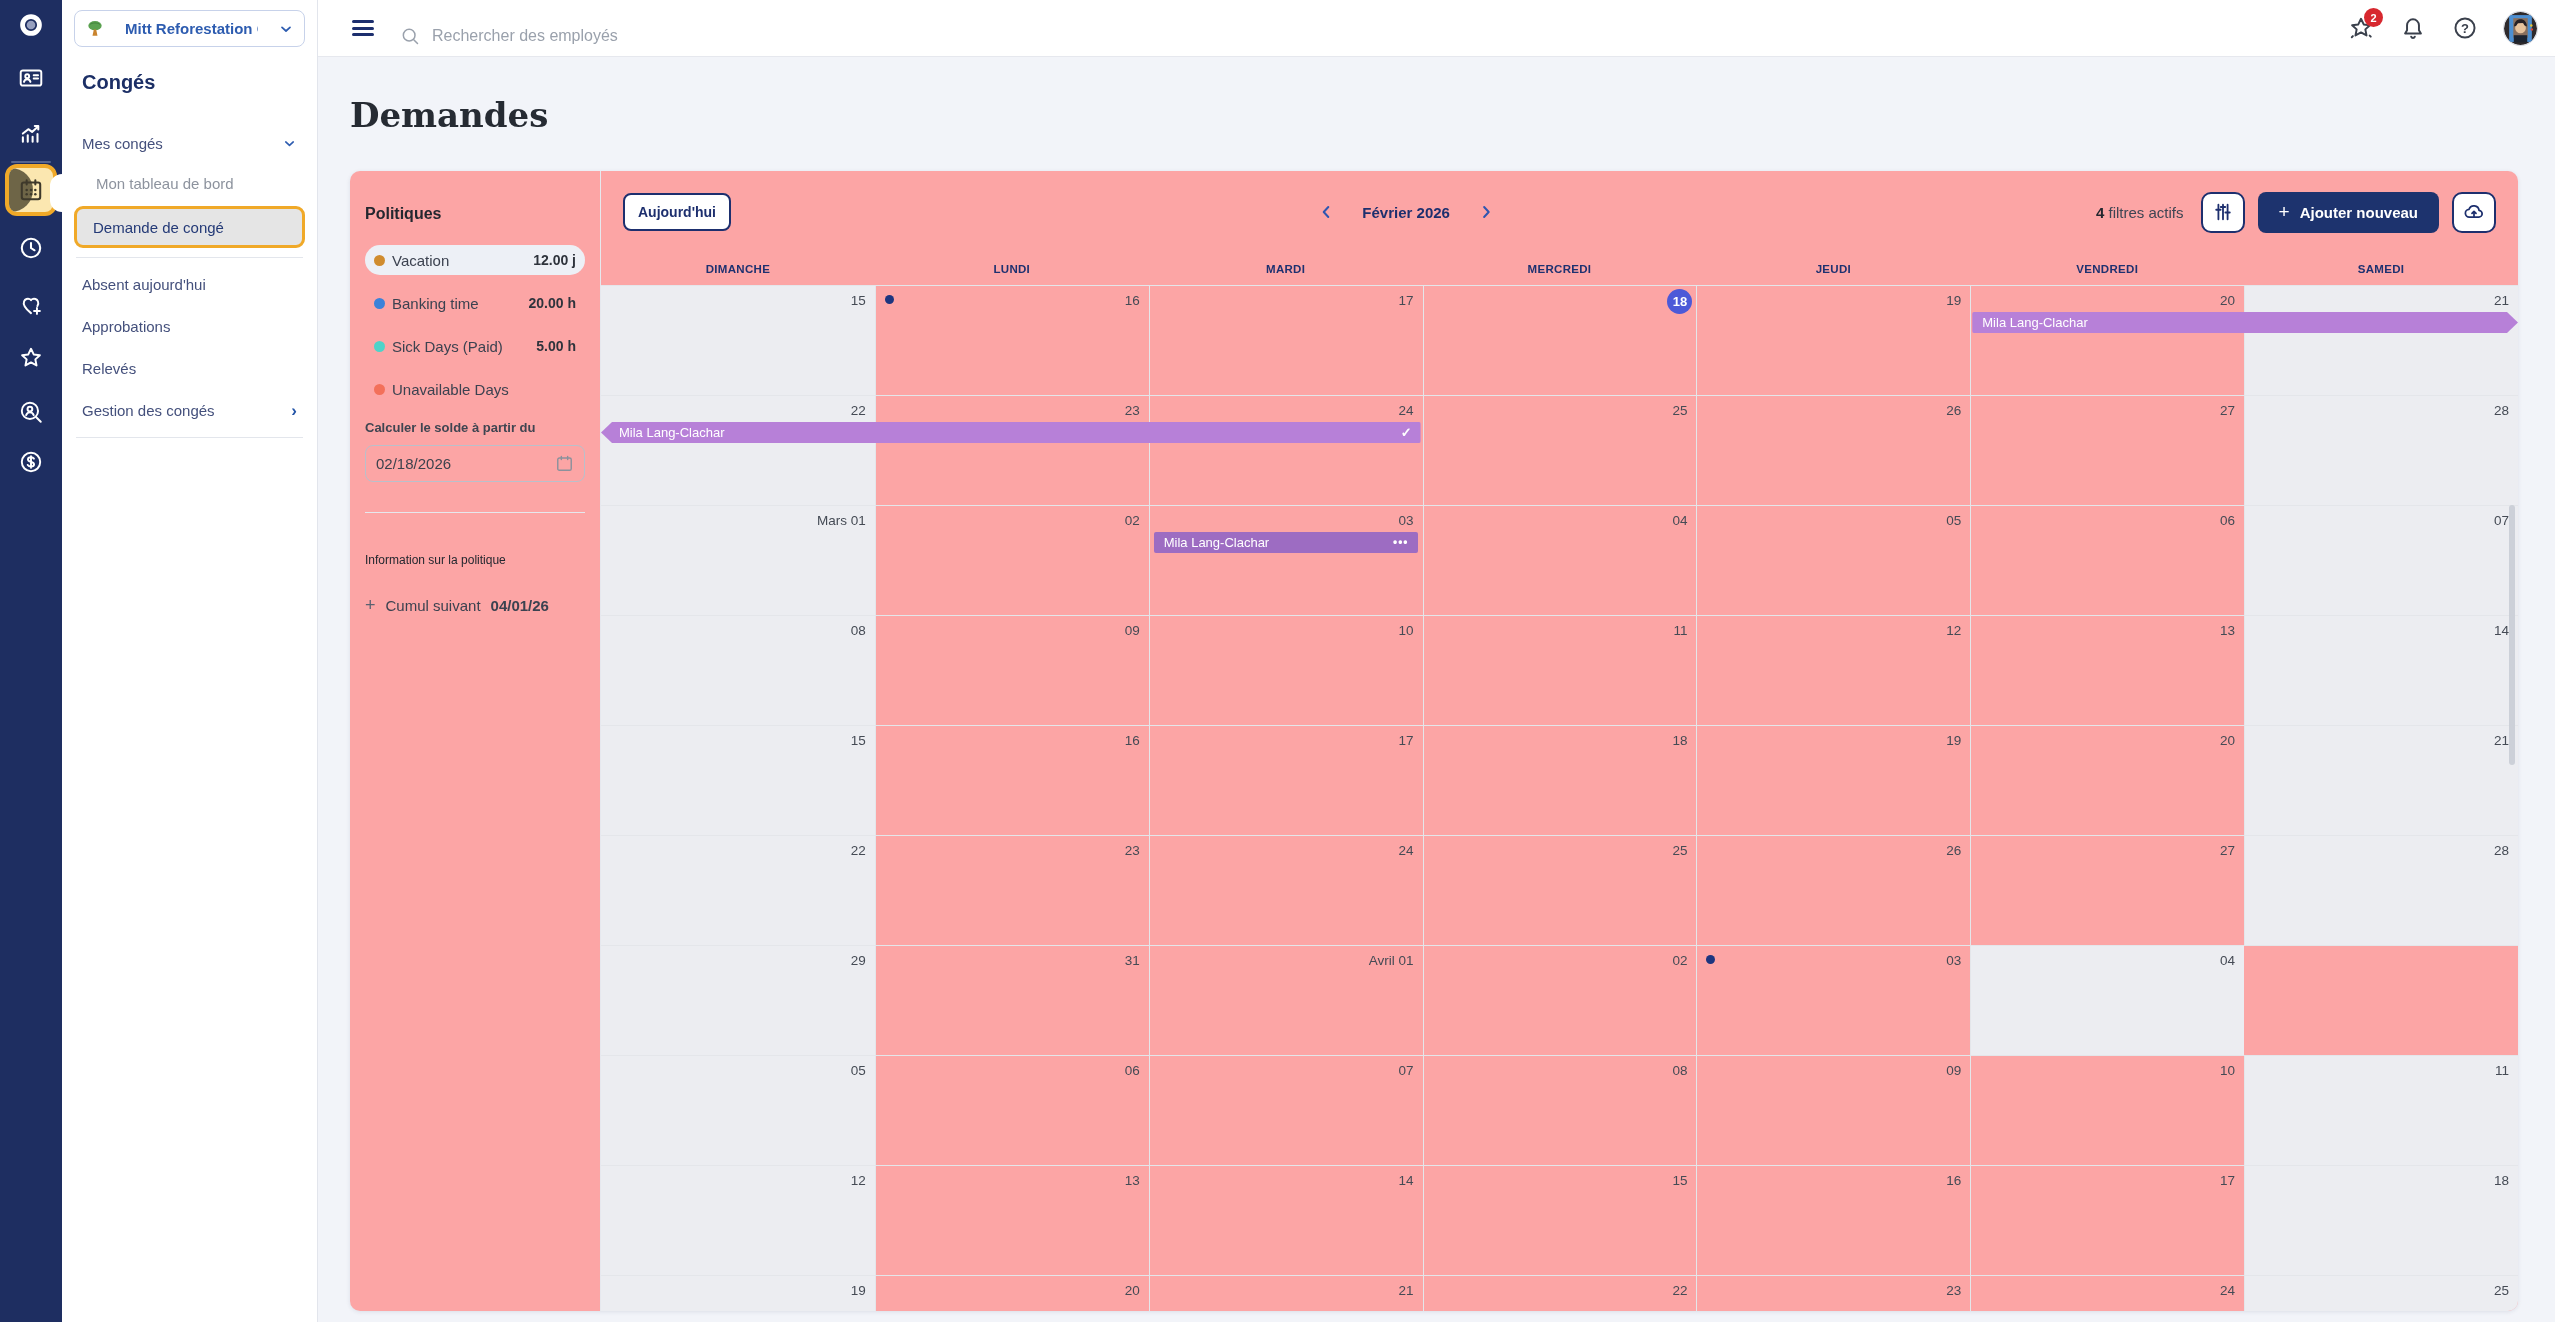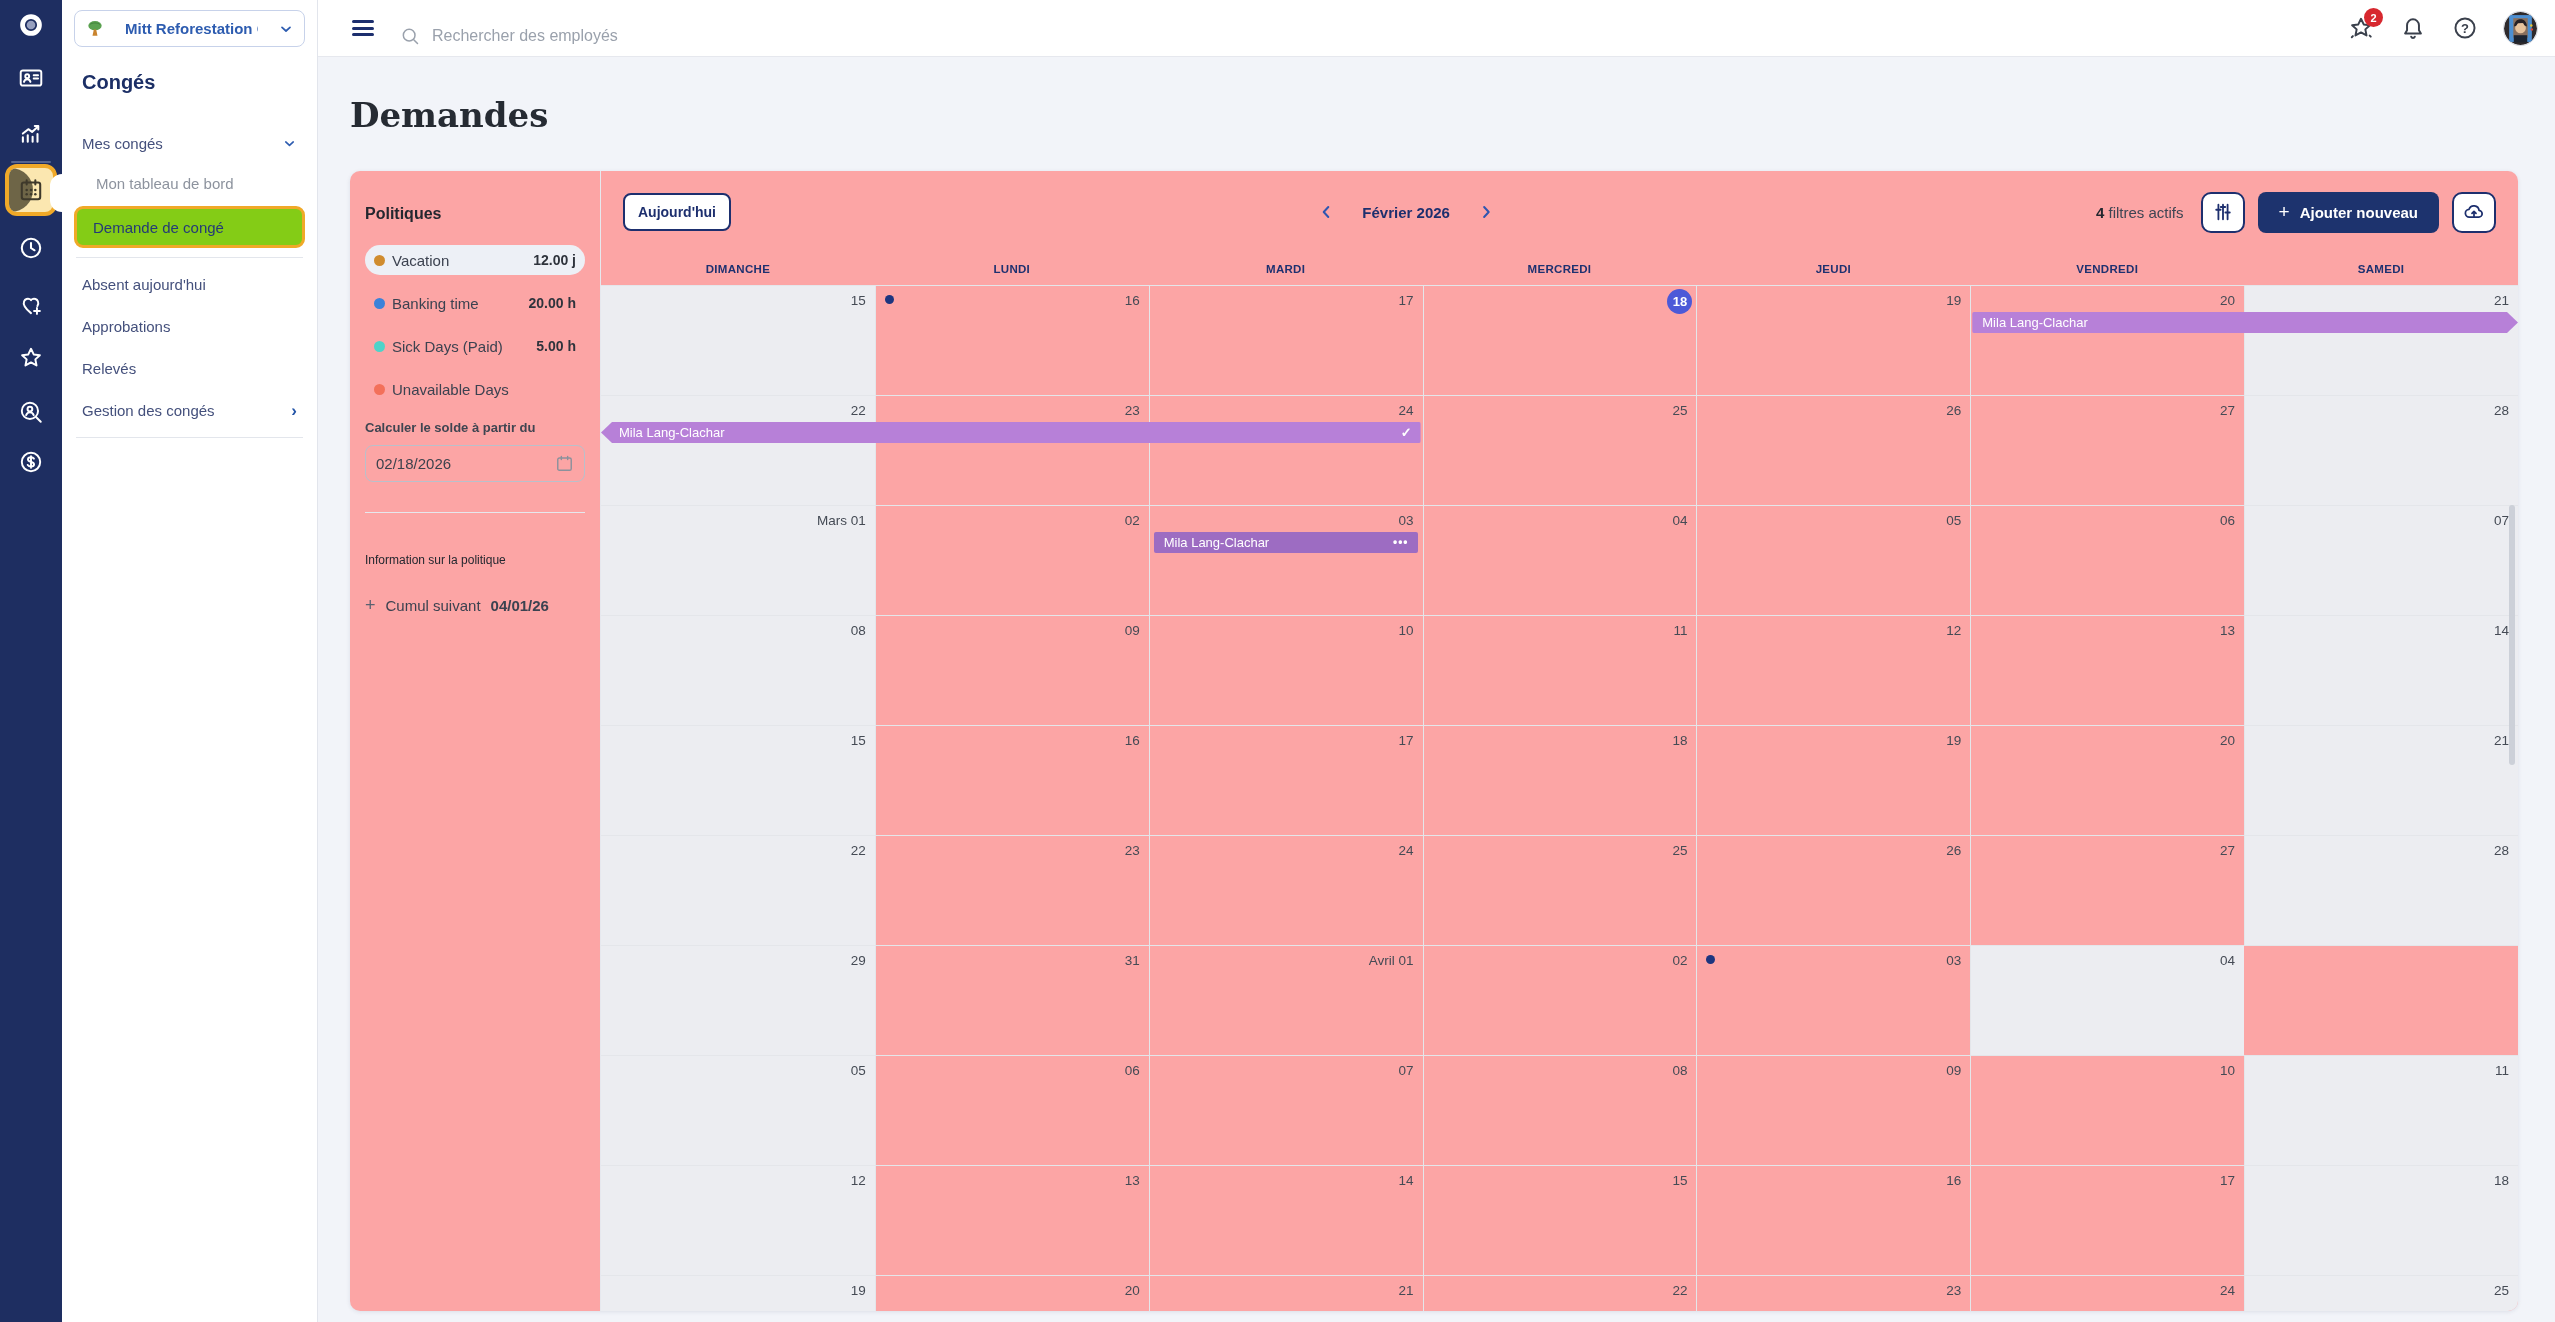--- a/index.html
+++ b/index.html
@@ -31,21 +31,21 @@
   .company-pill svg.chev { width:16px; height:16px; color:#2d5cb0; }
   .nav-heading { margin:24px 8px 0 8px; font-size:20px; font-weight:bold; color:#1c2f66; }
   .nav-list { margin-top:38px; }
   .nav-item { display:flex; align-items:center; height:22px; padding:0 8px; font-size:15px;
               color:#44507c; cursor:pointer; }
   .nav-item .grow { flex:1; }
   .nav-item svg { width:15px; height:15px; color:#2d5cb0; }
   .nav-item.sub { padding-left:22px; color:#8d939e; }
   .nav-item.group { color:#44507c; font-weight:normal; }
   .nav-item + .nav-item { margin-top:20px; }
-  .nav-active { margin-top:12px; height:42px; border:3px solid #f0a928; background:#84cc16;
+  .nav-active { margin-top:12px; height:42px; border:3px solid #f0a928; background:#e5e5e5;
                 border-radius:9px; display:flex; align-items:center; padding:0 16px; font-size:15px;
                 color:#243a77; cursor:pointer; }
   .nav-div { height:1px; background:#e3e6ec; margin:0 2px; }
   .chev-right { font-size:17px; font-weight:bold; color:#2455a8; line-height:1; }
 
   
   .topbar { position:absolute; left:318px; top:0; right:0; height:57px; background:#fff;
             border-bottom:1px solid #e6e8ee; display:flex; align-items:center; z-index:10; }
   .hamburger { margin-left:34px; width:22px; height:16px; display:flex; flex-direction:column;
                justify-content:space-between; cursor:pointer; }

